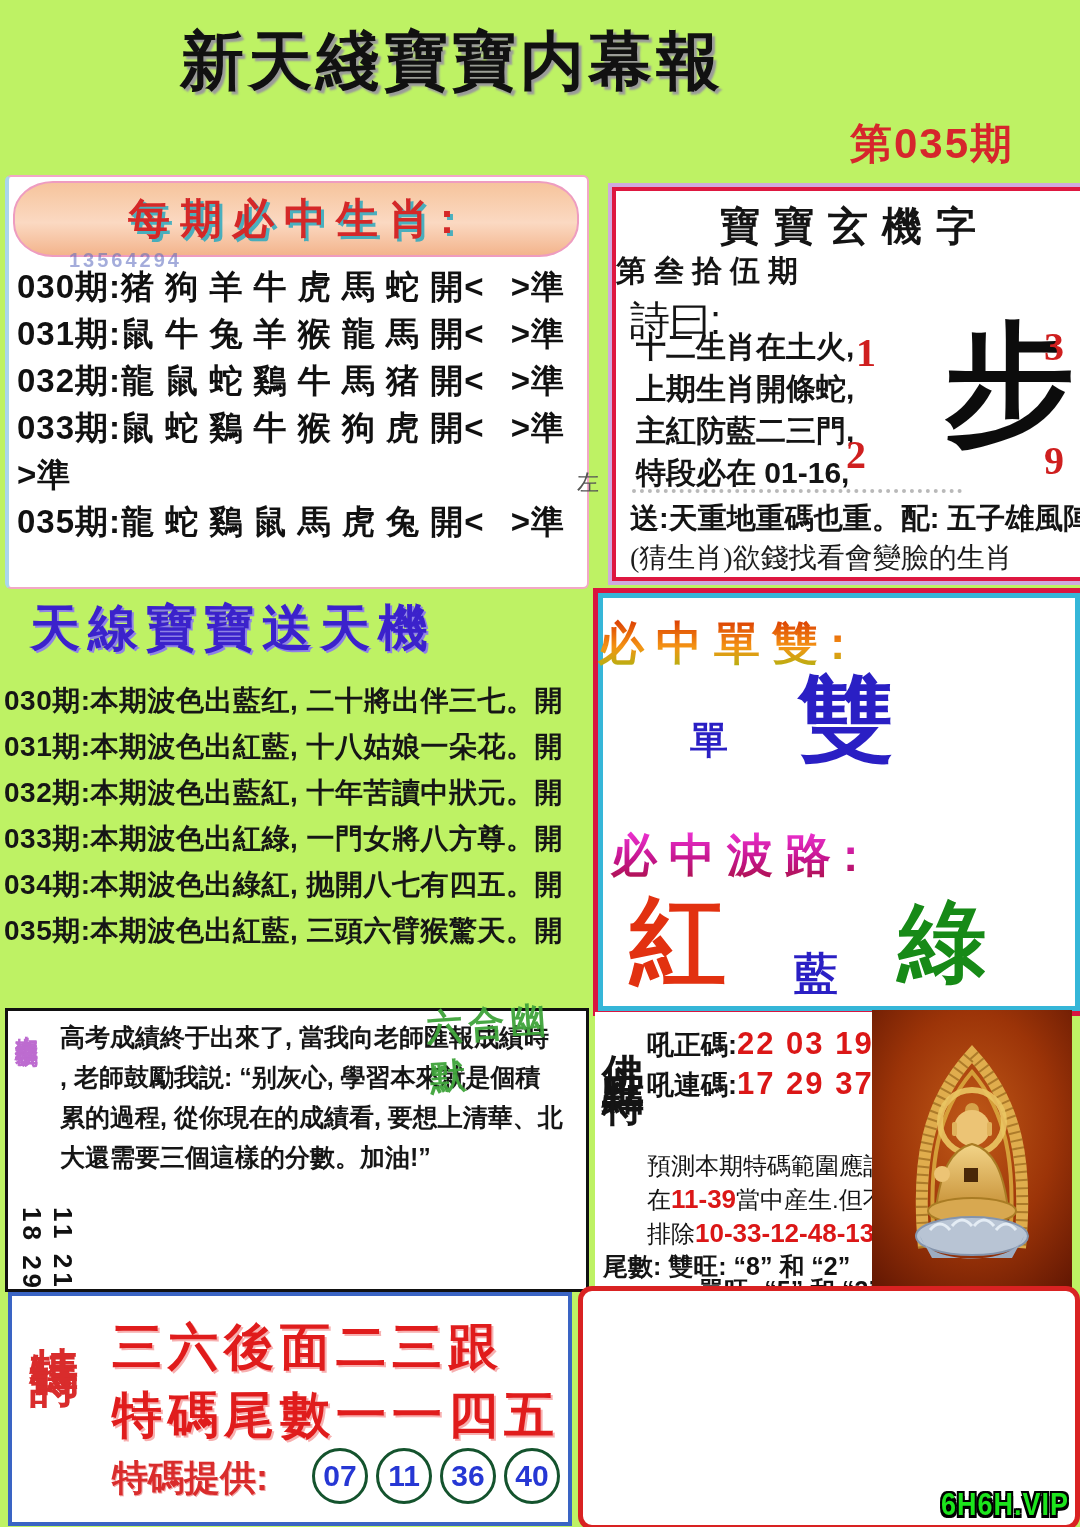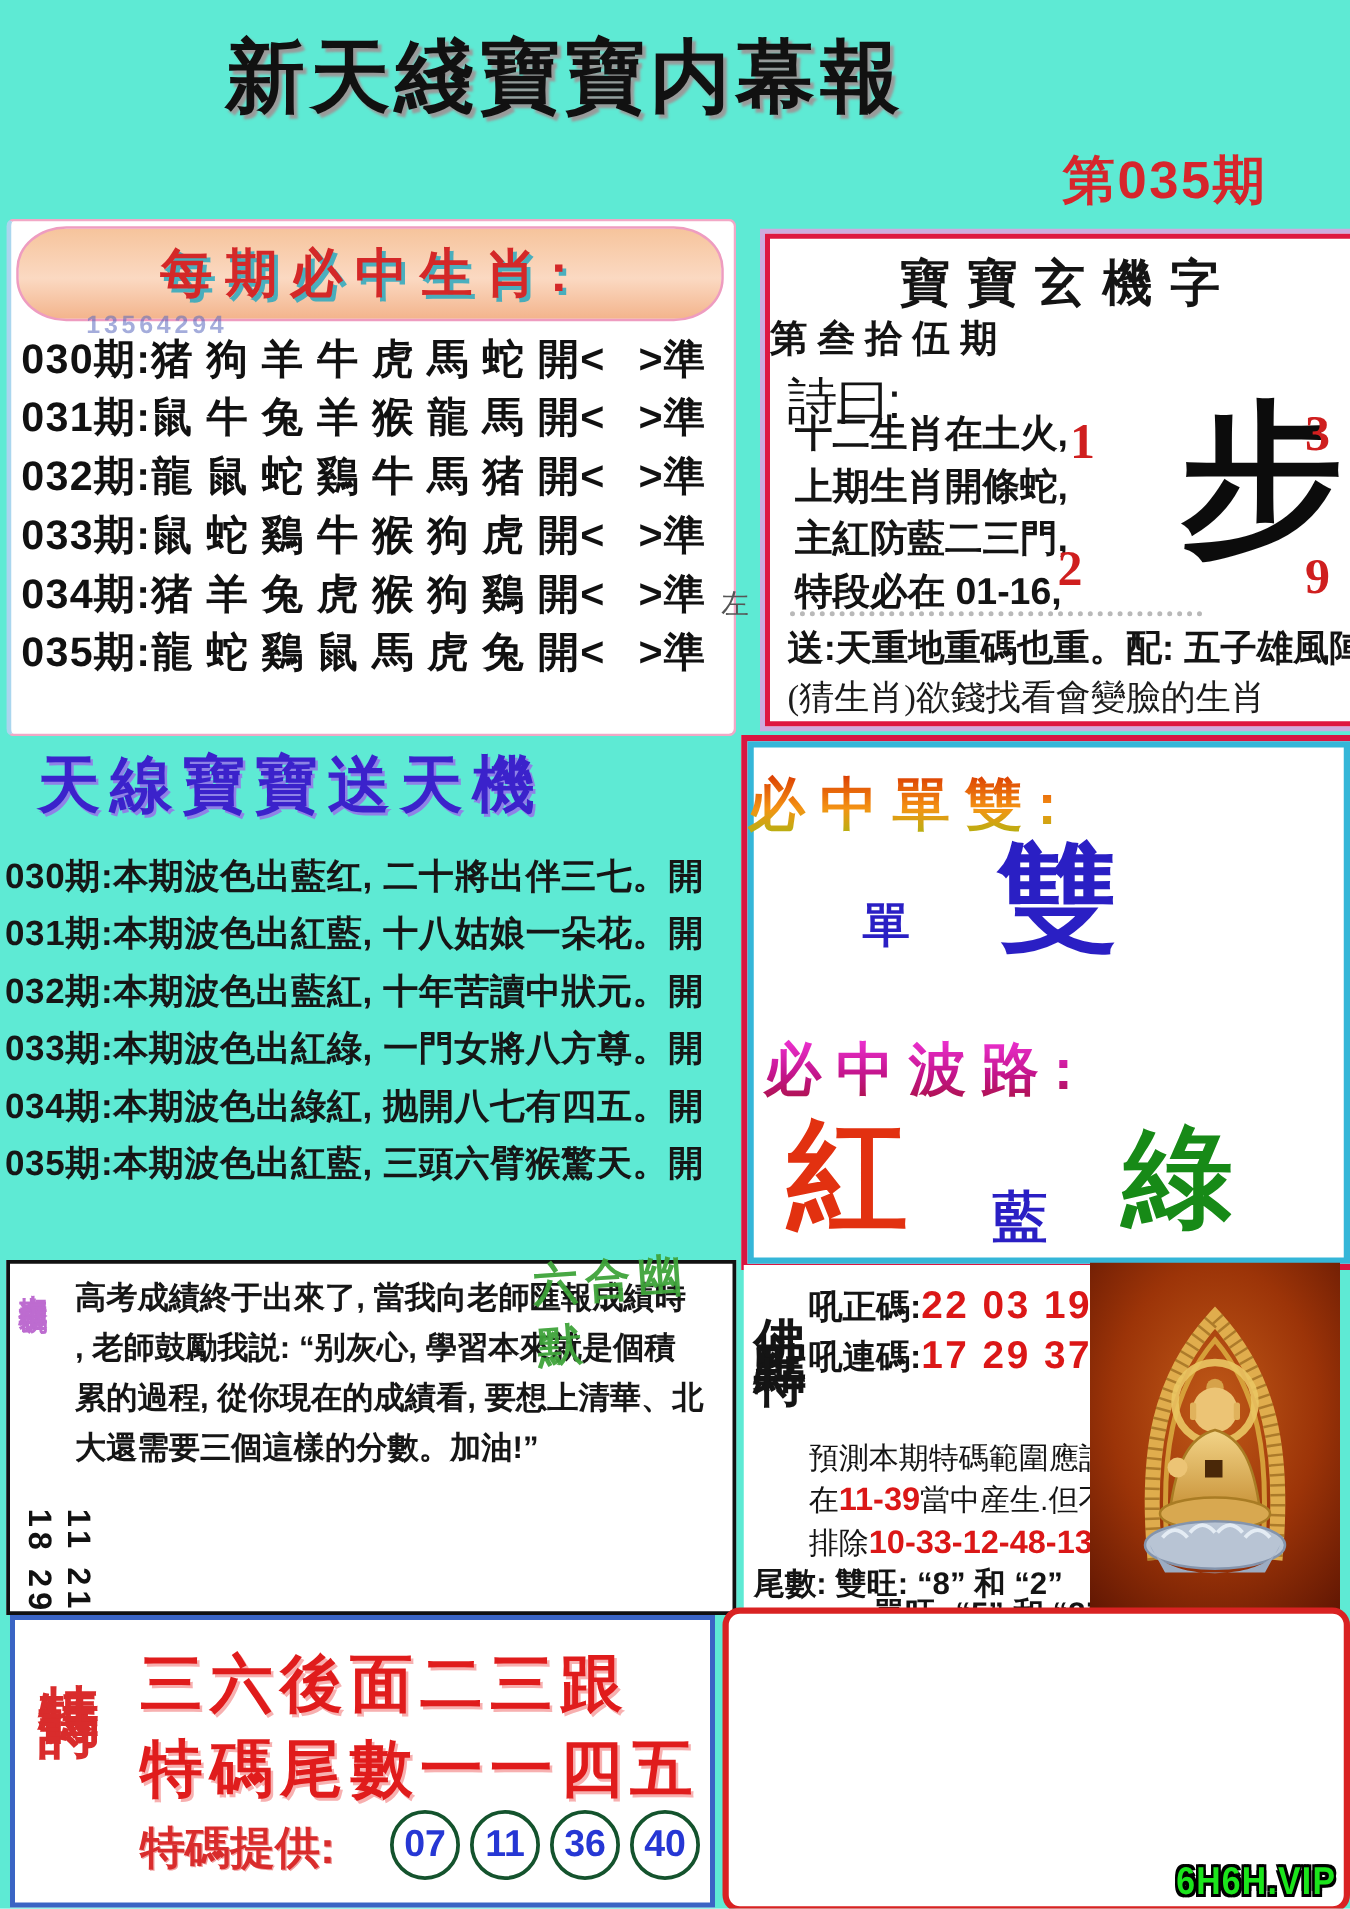--- a/index.html
+++ b/index.html
@@ -1,16 +1,16 @@
 <!DOCTYPE html>
 <html><head>
 <meta charset="utf-8">
 <style>
   html,body{margin:0;padding:0;background:#ffffff;}
-  #page{position:relative;width:1080px;height:1527px;background:#5eead4;overflow:hidden;
+  #page{position:relative;width:1080px;height:1527px;background:#bef264;overflow:hidden;
         font-family:"Liberation Sans",sans-serif;}
   .abs{position:absolute;}
 
   
   #main-title{left:180px;top:18px;width:660px;font-size:64px;font-weight:bold;color:#111;
       letter-spacing:4px;text-shadow:3px 3px 2px #9a9a9a;font-family:"Liberation Serif",serif;}
   #issue-no{left:850px;top:116px;width:180px;font-size:42px;font-weight:bold;color:#d6262c;
       letter-spacing:2px;}
 
   
@@ -136,21 +136,20 @@
       </div>
     <div class="abs zod-row" style="top:182px">
         <span>032期:龍 鼠 蛇 鷄 牛 馬 猪 開&lt;</span>
         <span class="tail">&gt;準</span>
       </div>
     <div class="abs zod-row" style="top:229px">
         <span>033期:鼠 蛇 鷄 牛 猴 狗 虎 開&lt;</span>
         <span class="tail">&gt;準</span>
       </div>
     <div class="abs zod-row" style="top:276px">
-        <span>034期:猪 羊 兔 虎 猴 狗 鷄 開&lt;</span>
         <span class="tail">&gt;準</span>
       </div>
     <div class="abs zod-row" style="top:323px">
         <span>035期:龍 蛇 鷄 鼠 馬 虎 兔 開&lt;</span>
         <span class="tail">&gt;準</span>
       </div>
   </div>
 
   <div class="abs" id="tianji-head">天線寶寶送天機</div>
   <div class="abs tianji-row" style="top:682px">030期:本期波色出藍红, 二十將出伴三七。開</div>

